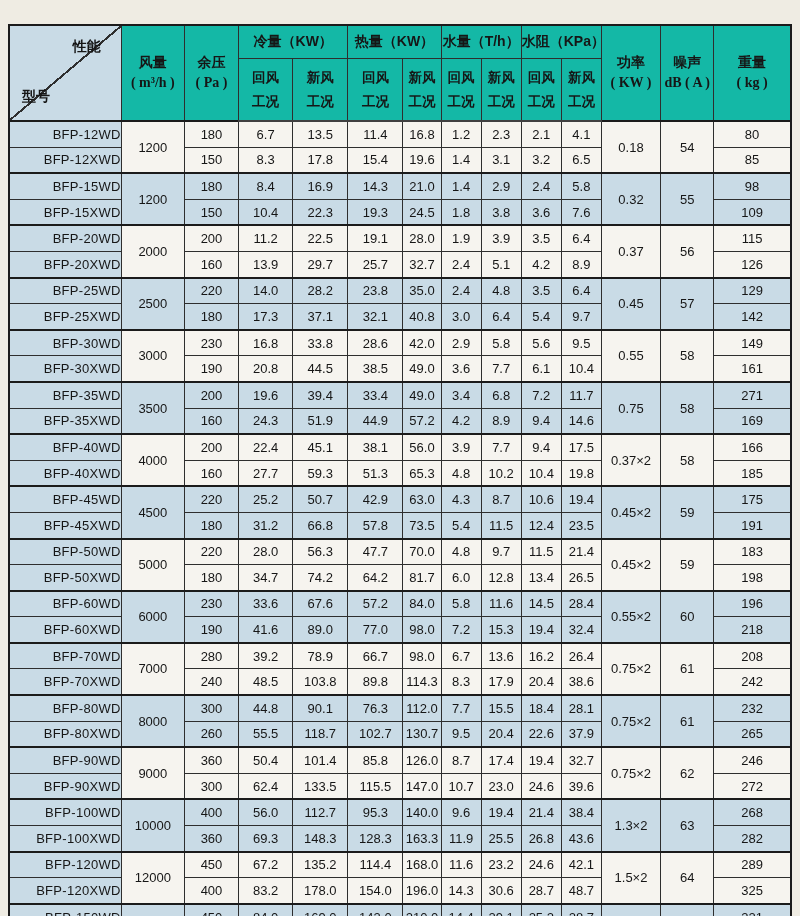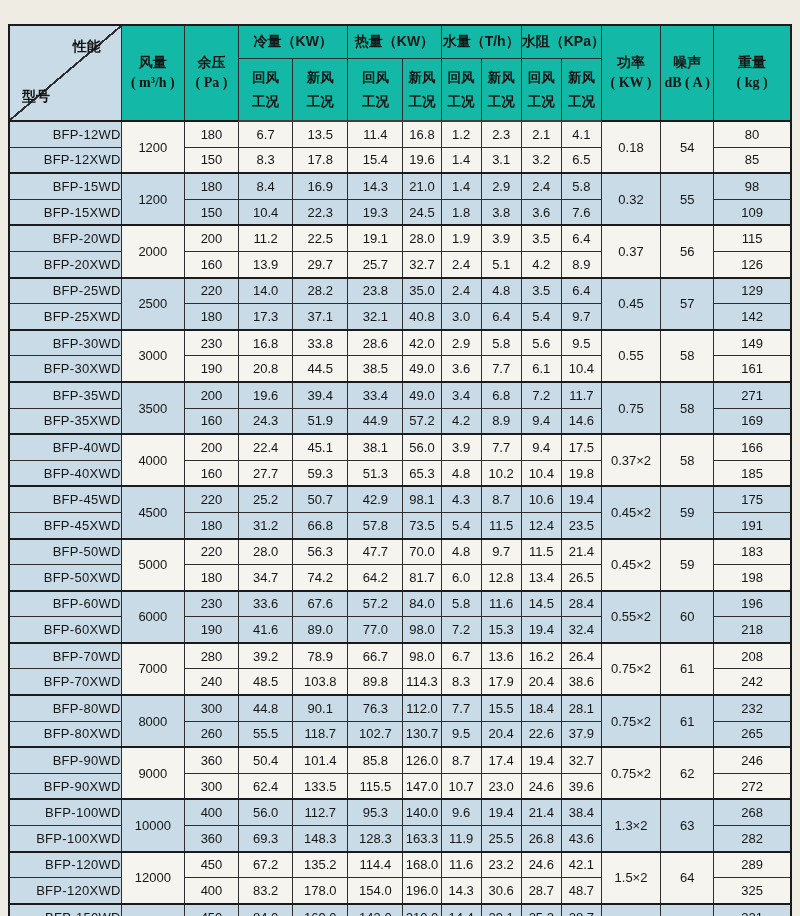--- a/index.html
+++ b/index.html
@@ -340,21 +340,21 @@
           <td>19.8</td>
           <td>185</td>
         </tr>
         <tr class="blue group-start">
           <td class="model-cell">BFP-45WD</td>
           <td rowspan="2">4500</td>
           <td>220</td>
           <td>25.2</td>
           <td>50.7</td>
           <td>42.9</td>
-          <td>98.1</td>
+          <td>63.0</td>
           <td>4.3</td>
           <td>8.7</td>
           <td>10.6</td>
           <td>19.4</td>
           <td rowspan="2">0.45×2</td>
           <td rowspan="2">59</td>
           <td>175</td>
         </tr>
         <tr class="blue">
           <td class="model-cell">BFP-45XWD</td>

